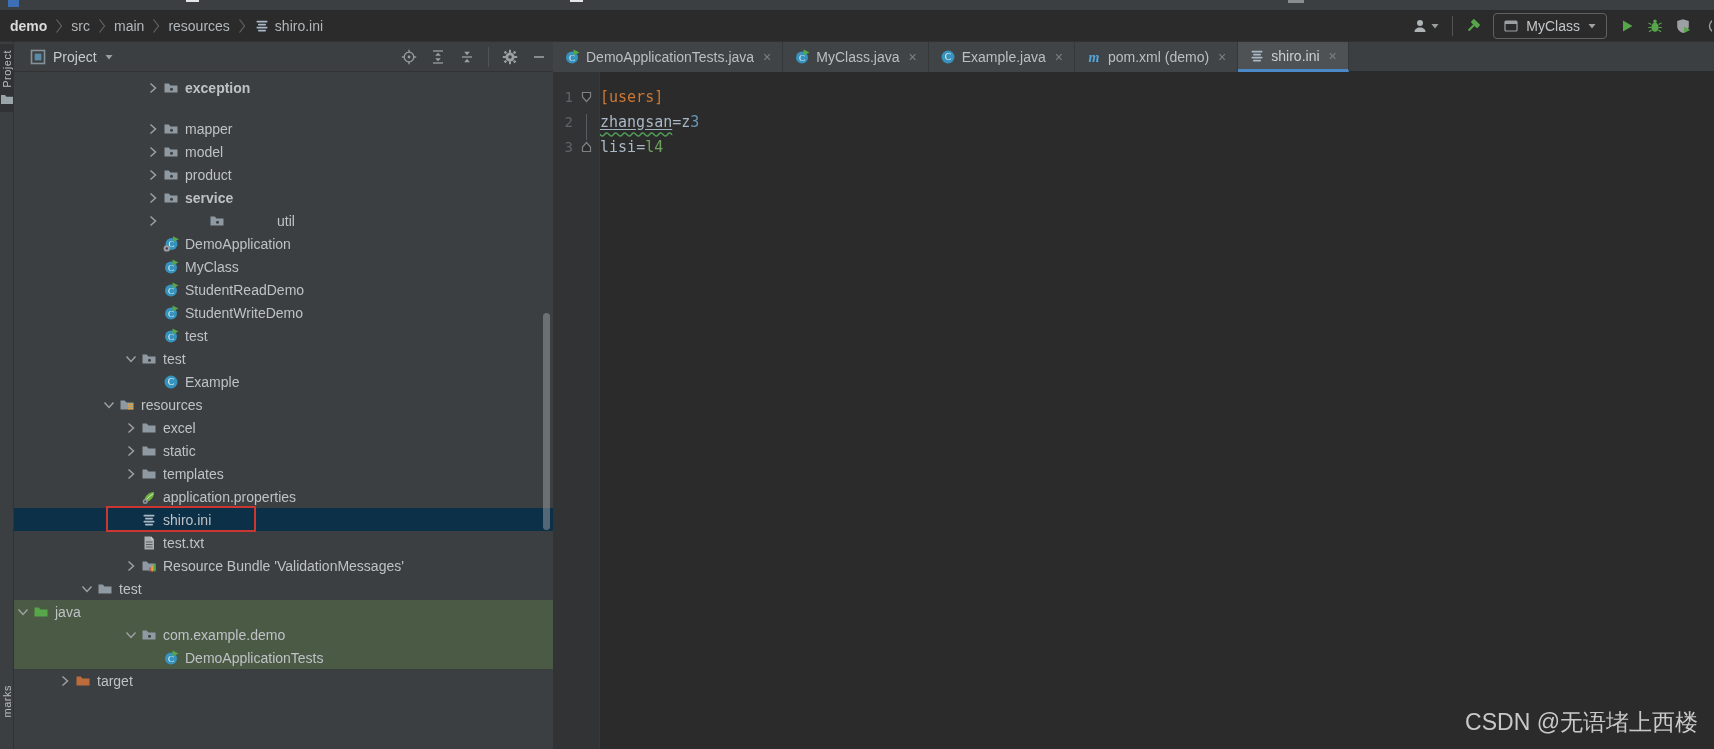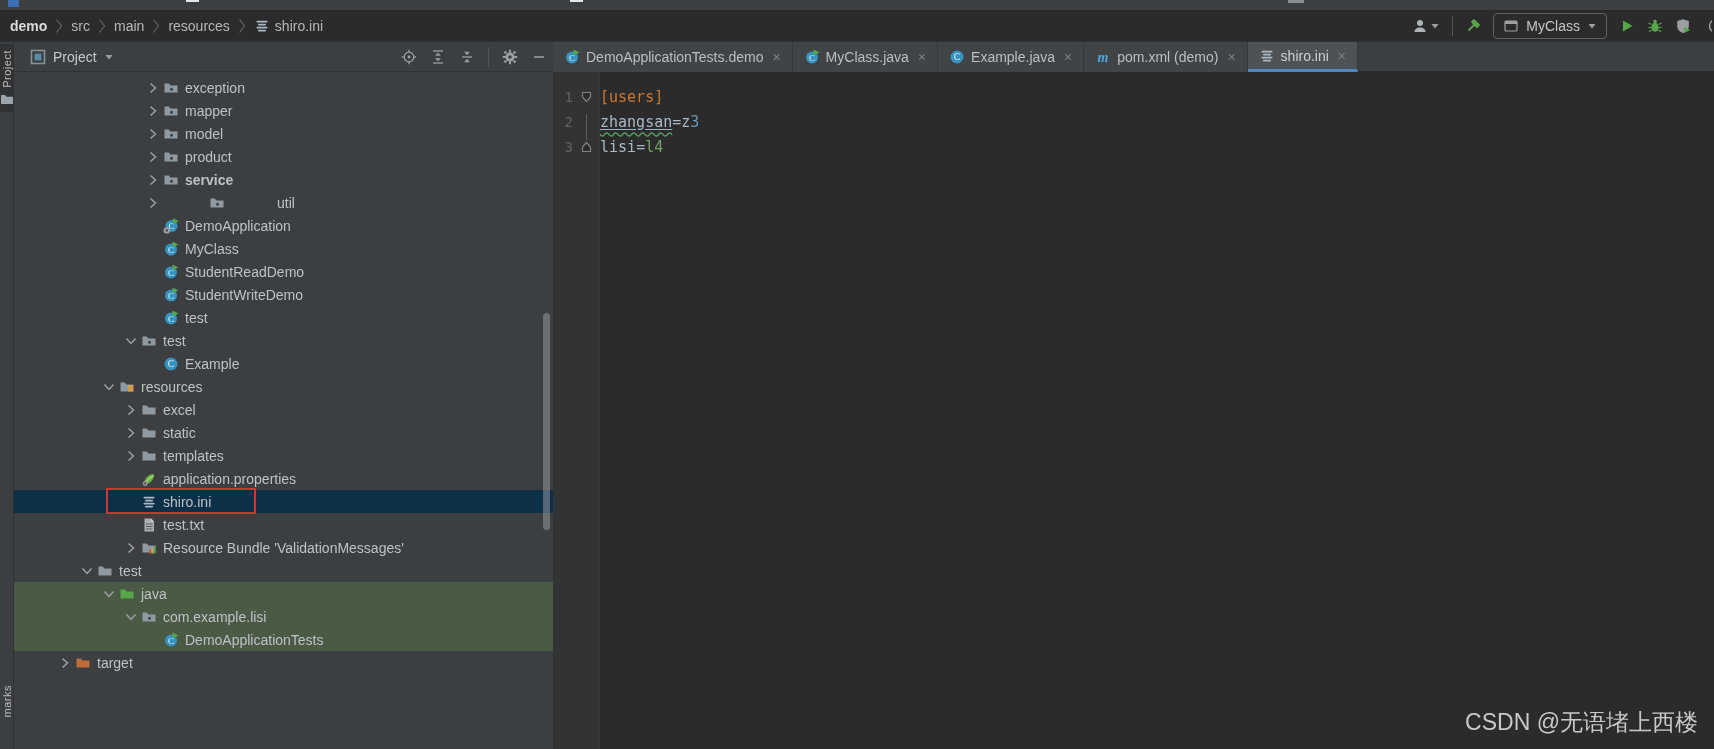--- a/index.html
+++ b/index.html
@@ -310,35 +310,35 @@
         <span class="tbtn">
             <span>
               <svg width="16" height="16" viewBox="0 0 16 16">
                 <rect x="3" y="7.2" width="10" height="1.6" fill="#9da0a3"></rect>
               </svg>
             </span>
           </span>
       </span>
     </div>
     <div class="tree" id="tree">
-        <div class="row" style="padding-left: 130px;">
+        <div class="row" style="padding-left: 130px; font-weight: bold;">
           <span class="chev">
             <svg width="16" height="16" viewBox="0 0 16 16">
               <polyline points="5.5,3.5 10.5,8 5.5,12.5" fill="none" stroke="#9da0a3" stroke-width="1.5"></polyline>
             </svg>
           </span>
           <span class="ticon">
             <svg width="16" height="16" viewBox="0 0 16 16">
               <path d="M1.5 3.5h4.3l1.6 2.1h7.1v7H1.5z" fill="#8e99a1"></path>
               <circle cx="8.5" cy="9.3" r="1.5" fill="#3c3f41"></circle>
             </svg>
           </span>
           <span class="tlabel">exception</span>
         </div>
-        <div class="row" style="padding-left: 130px;">
+        <div class="row" style="padding-left: 130px; margin-top: 18px;">
           <span class="chev">
             <svg width="16" height="16" viewBox="0 0 16 16">
               <polyline points="5.5,3.5 10.5,8 5.5,12.5" fill="none" stroke="#9da0a3" stroke-width="1.5"></polyline>
             </svg>
           </span>
           <span class="ticon">
             <svg width="16" height="16" viewBox="0 0 16 16">
               <path d="M1.5 3.5h4.3l1.6 2.1h7.1v7H1.5z" fill="#8e99a1"></path>
               <circle cx="8.5" cy="9.3" r="1.5" fill="#3c3f41"></circle>
             </svg>
@@ -605,21 +605,21 @@
               <polyline points="3.5,5.5 8,10.5 12.5,5.5" fill="none" stroke="#9da0a3" stroke-width="1.5"></polyline>
             </svg>
           </span>
           <span class="ticon">
             <svg width="16" height="16" viewBox="0 0 16 16">
               <path d="M1.5 3.5h4.3l1.6 2.1h7.1v7H1.5z" fill="#8e99a1"></path>
             </svg>
           </span>
           <span class="tlabel">test</span>
         </div>
-        <div class="row green" style="padding-left: 86px;">
+        <div class="row green" style="">
           <span class="chev">
             <svg width="16" height="16" viewBox="0 0 16 16">
               <polyline points="3.5,5.5 8,10.5 12.5,5.5" fill="none" stroke="#9da0a3" stroke-width="1.5"></polyline>
             </svg>
           </span>
           <span class="ticon">
             <svg width="16" height="16" viewBox="0 0 16 16">
               <path d="M1.5 3.5h4.3l1.6 2.1h7.1v7H1.5z" fill="#57a64a"></path>
             </svg>
           </span>
@@ -630,21 +630,21 @@
             <svg width="16" height="16" viewBox="0 0 16 16">
               <polyline points="3.5,5.5 8,10.5 12.5,5.5" fill="none" stroke="#9da0a3" stroke-width="1.5"></polyline>
             </svg>
           </span>
           <span class="ticon">
             <svg width="16" height="16" viewBox="0 0 16 16">
               <path d="M1.5 3.5h4.3l1.6 2.1h7.1v7H1.5z" fill="#8e99a1"></path>
               <circle cx="8.5" cy="9.3" r="1.5" fill="#3c3f41"></circle>
             </svg>
           </span>
-          <span class="tlabel">com.example.lisi</span>
+          <span class="tlabel">com.example.demo</span>
         </div>
         <div class="row green" style="padding-left: 130px;">
           <span class="chev"></span>
           <span class="ticon">
             <svg width="16" height="16" viewBox="0 0 16 16">
               <circle cx="8" cy="8.6" r="6" fill="#3693be"></circle>
               <text x="8" y="11.6" font-size="9" fill="#e8f4fa" text-anchor="middle" font-family="Liberation Serif,serif">C</text>
               <polygon points="9.5,0.5 15.5,3.4 9.5,6.2" fill="#57a64a"></polygon>
             </svg>
           </span>
@@ -669,21 +669,21 @@
 
   <div class="tabs-bar" id="tabs">
       <div class="tab">
         <span>
           <svg width="16" height="16" viewBox="0 0 16 16">
             <circle cx="8" cy="8.6" r="6" fill="#3693be"></circle>
             <text x="8" y="11.6" font-size="9" fill="#e8f4fa" text-anchor="middle" font-family="Liberation Serif,serif">C</text>
             <polygon points="9.5,0.5 15.5,3.4 9.5,6.2" fill="#57a64a"></polygon>
           </svg>
         </span>
-        <span>DemoApplicationTests.demo</span>
+        <span>DemoApplicationTests.java</span>
         <span class="tab-close">×</span>
       </div>
       <div class="tab">
         <span>
           <svg width="16" height="16" viewBox="0 0 16 16">
             <circle cx="8" cy="8.6" r="6" fill="#3693be"></circle>
             <text x="8" y="11.6" font-size="9" fill="#e8f4fa" text-anchor="middle" font-family="Liberation Serif,serif">C</text>
             <polygon points="9.5,0.5 15.5,3.4 9.5,6.2" fill="#57a64a"></polygon>
           </svg>
         </span>

